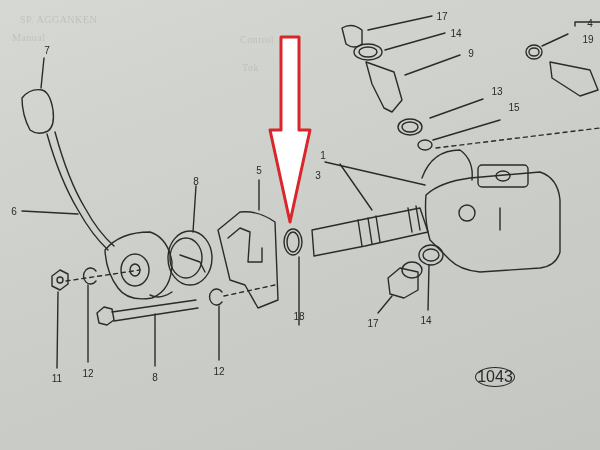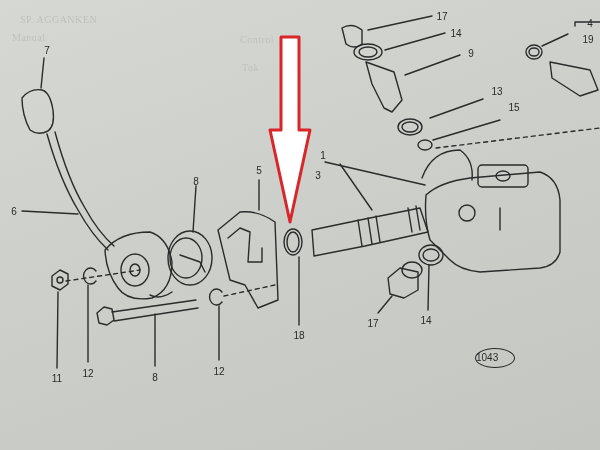--- a/index.html
+++ b/index.html
@@ -17,23 +17,23 @@
       position: absolute; color: #b6b9b3; font-size: 10px; opacity: 0.7;
       font-family: "Liberation Serif", serif; letter-spacing: 0.5px;
     }
     .lbl {
       position: absolute; font-size: 10px; color: #2a2a2a;
       font-family: "Liberation Sans", sans-serif;
       transform: translate(-50%, -50%);
       white-space: nowrap;
     }
     .figref {
-      position: absolute; left: 475px; top: 348px;
+      position: absolute; left: 475px; top: 367px;
       width: 38px; height: 18px; border: 1.5px solid #2a2a2a; border-radius: 50%;
-      font-size: 10px; color: #2a2a2a; text-align: left; line-height: 18px;
+      font-size: 16px; color: #2a2a2a; text-align: center; line-height: 18px;
     }
   </style>
 </head>
 <body>
 
 <div class="page">
 
   <div class="ghost" style="left:20px;top:14px;">SP. AGGANKEN</div>
   <div class="ghost" style="left:12px;top:32px;">Manual</div>
   <div class="ghost" style="left:240px;top:34px;">Control</div>
@@ -183,17 +183,17 @@
   <span class="lbl" style="left:155px;top:377px;">8</span>
   <span class="lbl" style="left:57px;top:378px;">11</span>
   <span class="lbl" style="left:88px;top:373px;">12</span>
   <span class="lbl" style="left:219px;top:371px;">12</span>
   <span class="lbl" style="left:456px;top:33px;">14</span>
   <span class="lbl" style="left:426px;top:320px;">14</span>
   <span class="lbl" style="left:514px;top:107px;">15</span>
   <span class="lbl" style="left:497px;top:91px;">13</span>
   <span class="lbl" style="left:442px;top:16px;">17</span>
   <span class="lbl" style="left:373px;top:323px;">17</span>
-  <span class="lbl" style="left:299px;top:335px;">18</span>
+  <span class="lbl" style="left:299px;top:316px;">18</span>
   <span class="lbl" style="left:572px;top:39px;margin-left:16px;">19</span>
 
   <div class="figref">1043</div>
 </div>
 
 </body></html>

